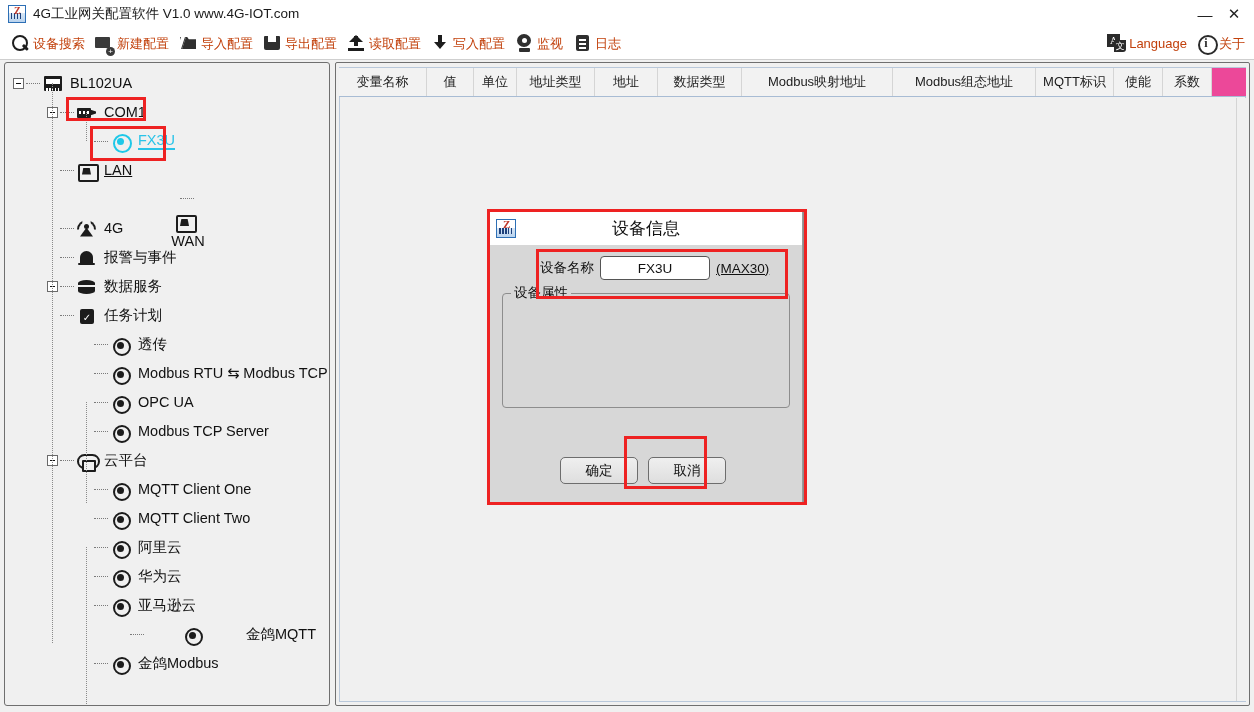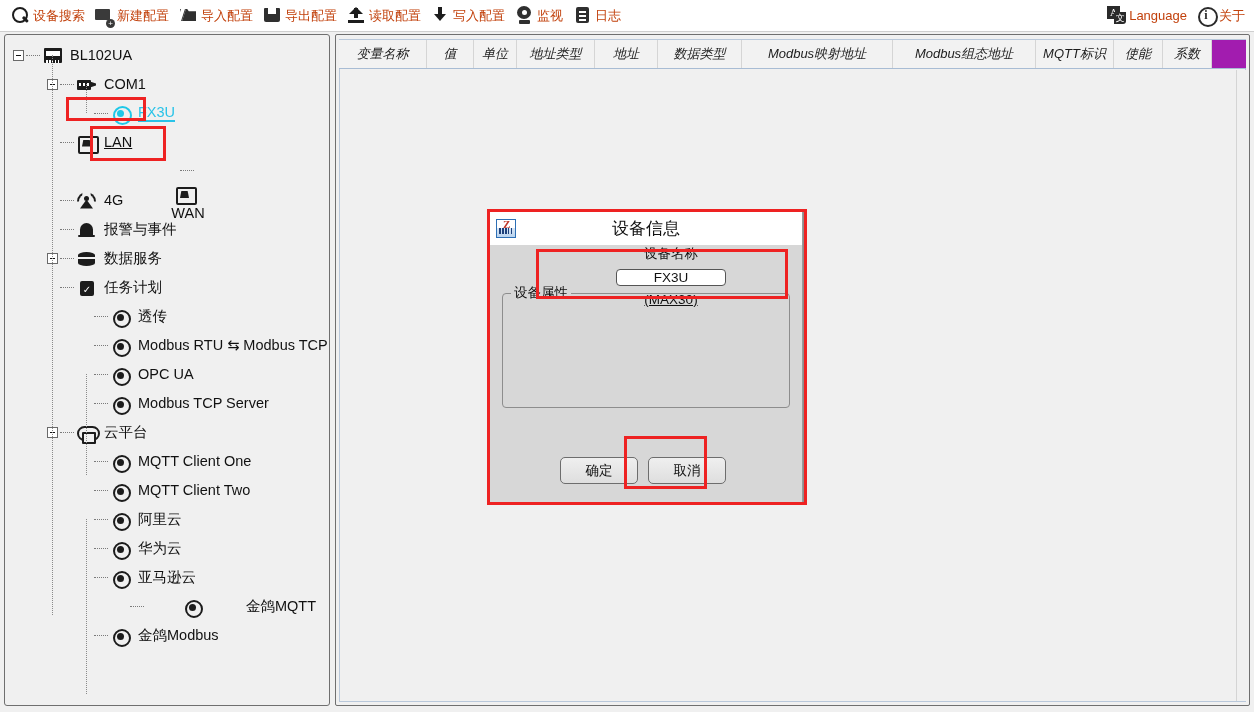--- a/index.html
+++ b/index.html
@@ -327,25 +327,24 @@
   .sel-label {
     color: #29c3e8;
     border-bottom: 2px solid #29c3e8;
     padding-bottom: 1px;
   }
 
   
   .thead {
     height: 30px; flex: 0 0 30px;
     display: flex;
-    background: #a21caf;
+    background: #ec4899;
     border-bottom: 1px solid #a8bcd4;
     margin: 4px 3px 0 3px;
     border-top: 1px solid #b9c8da;
-    font-style: italic;
   }
   .th {
     display: flex; align-items: center; justify-content: center;
     font-size: 13px; color: #1c1c1c;
     border-right: 1px solid #d5d5d5;
     background: #f2f2f2;
     white-space: nowrap;
     height: 100%;
     cursor: default;
   }
@@ -399,21 +398,20 @@
   .dlg-title-text {
     position: absolute; left: 0; right: 0; text-align: center;
     font-size: 17px; color: #111;
   }
   .dlg-body { flex: 1 1 auto; position: relative; padding: 0; }
   .row-name {
     display: flex; align-items: center;
     height: 46px;
     padding-left: 50px;
     gap: 6px;
-    flex-direction: column;
   }
   .lbl-name { font-size: 13.5px; color: #111; }
   .inp-name {
     width: 110px; height: 24px;
     background: #ffffff;
     border: 1.5px solid #555;
     border-radius: 4px;
     font-size: 13.5px; color: #111;
     text-align: center;
     font-family: "Liberation Sans", sans-serif;
@@ -453,20 +451,28 @@
     border: 3px solid #ee2222;
     pointer-events: none;
     z-index: 50;
   }
 </style>
 </head>
 <body>
 
 <div class="app">
 
+  <div class="titlebar">
+    <div class="title-icon"></div>
+    <div class="title-text">4G工业网关配置软件 V1.0 www.4G-IOT.com</div>
+    <div class="win-controls">
+      <div class="win-btn">—</div>
+      <div class="win-btn close">✕</div>
+    </div>
+  </div>
 
   <div class="toolbar">
 
     <div class="tb-item">
       <span class="tb-ico ico-search"></span>
       <span class="tb-label">设备搜索</span>
     </div>
 
     <div class="tb-item">
       <span class="tb-ico ico-newcfg"></span>

